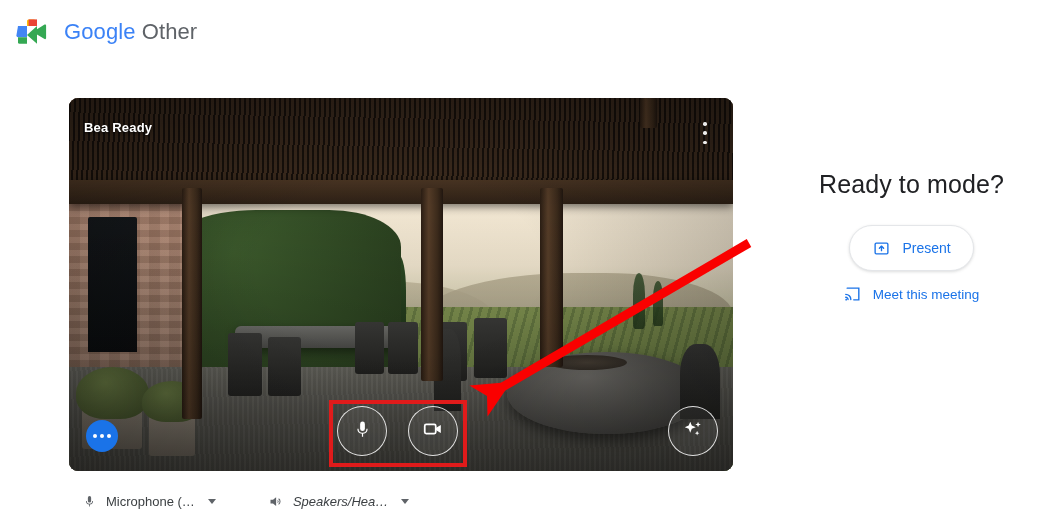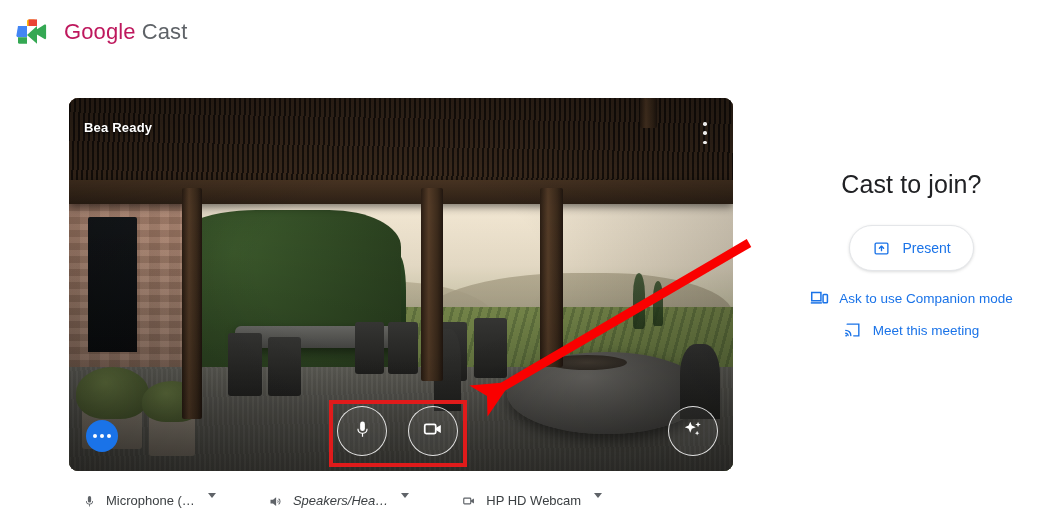--- a/index.html
+++ b/index.html
@@ -33,21 +33,21 @@
   #meet-logo {
     width: 38px; height: 32px;
     position: relative;
   }
   #brand-text {
     font-size: 22px;
     color: #5f6368;
     letter-spacing: 0.1px;
     white-space: nowrap;
   }
-  #brand-text .bold-part { color: #be185d; text-align: center; }
+  #brand-text .bold-part { color: #3b82f6; text-align: center; }
 
   
   #video-preview {
     position: absolute;
     left: 69px; top: 98px;
     width: 664px; height: 373px;
     border-radius: 9px;
     overflow: hidden;
     background: #2b2b2b;
   }
@@ -250,20 +250,21 @@
   #device-bar {
     position: absolute;
     left: 69px; top: 487px;
     width: 664px;
     height: 28px;
     display: flex;
     align-items: center;
   }
   .device-item {
     display: flex;
+    align-items: center;
     gap: 9px;
     color: #3c4043;
     font-size: 13px;
     cursor: pointer;
     white-space: nowrap;
   }
   #device-microphone { margin-left: 12px; }
   #device-speakers { margin-left: 52px; font-style: italic; }
   #device-camera { margin-left: 52px; }
   .device-icon {
@@ -359,21 +360,21 @@
         <path d="M4 10 h9 v-5 a1.6 1.6 0 0 1 1.6 -1.6 h6 v6.6 z" fill="#fbbc04"></path>
         <path d="M14.6 3.4 h8.4 v6.6 h-8.4 z" fill="#ea4335"></path>
         <path d="M4 10 h9 v11.2 h-9 a1.6 1.6 0 0 1 -1.6 -1.6 z" fill="#4285f4"></path>
         <path d="M4 21.2 h9 v6.6 h-7.4 a1.6 1.6 0 0 1 -1.6 -1.6 z" fill="#34a853"></path>
         <path d="M13 10 h10 v17.8 h-10 z" fill="#ffffff"></path>
         <path d="M23 10 v17.8 l-10 -8.9 z" fill="#34a853"></path>
         <path d="M23 13.2 l7.6 -4.6 a1 1 0 0 1 1.5 .9 v12.6 a1 1 0 0 1 -1.5 .9 L23 18.4 z" fill="#34a853"></path>
         <rect x="13" y="10" width="10" height="17.8" fill="none"></rect>
       </svg>
     </div>
-    <div id="brand-text"><span class="bold-part">Google</span><span> Cast</span></div>
+    <div id="brand-text"><span class="bold-part">Google</span><span> Other</span></div>
   </div>
 </div>
 
 <div id="video-preview">
   <div id="video-scene">
     <div class="scene-layer" id="sky"></div>
     <div class="scene-layer" id="hills2"></div>
     <div class="scene-layer" id="hills"></div>
     <div class="scene-layer" id="vineyard"></div>
 
@@ -491,59 +492,39 @@
       <svg width="15" height="15" viewBox="0 0 24 24" fill="#5f6368">
         <path d="M4 9v6h4l5 4V5L8 9z"></path>
         <path d="M16.5 8.2a4.6 4.6 0 0 1 0 7.6l.9 1.3a6.2 6.2 0 0 0 0-10.2z"></path>
         <path d="M15 10.6a2 2 0 0 1 0 2.8l.9 1.1a3.5 3.5 0 0 0 0-5z"></path>
       </svg>
     </span>
     <span>Speakers/Hea…</span>
     <span class="caret"></span>
   </div>
 
-  <div class="device-item" id="device-camera">
-    <span class="device-icon">
-      <svg width="17" height="14" viewBox="0 0 24 24" fill="none" stroke="#5f6368" stroke-width="2">
-        <rect x="3" y="7" width="12" height="10" rx="1.4"></rect>
-        <path d="M15 11l5.5-3.3v8.6L15 13z" fill="#5f6368" stroke="none"></path>
-      </svg>
-    </span>
-    <span>HP HD Webcam</span>
-    <span class="caret"></span>
-  </div>
 </div>
 
 <div id="join-panel">
-  <h1 id="join-title">Cast to join?</h1>
+  <h1 id="join-title">Ready to mode?</h1>
 
   <div id="join-actions">
 
     <button id="present-button">
       <span class="link-icon">
         <svg width="17" height="17" viewBox="0 0 24 24" fill="none" stroke="#1a73e8" stroke-width="1.9">
           <rect x="3" y="4.5" width="18" height="15" rx="1.6"></rect>
           <path d="M12 15V9.2M12 8.6l-3 3M12 8.6l3 3" stroke-linecap="round"></path>
         </svg>
       </span>
       <span>Present</span>
     </button>
   </div>
 
 
-  <div class="option-link" id="companion-mode-link">
-    <span class="link-icon">
-      <svg width="19" height="16" viewBox="0 0 24 20" fill="none" stroke="#1a73e8" stroke-width="1.9">
-        <path d="M2.2 3.2h11.6v10.4H2.2z"></path>
-        <path d="M1 16.2h14"></path>
-        <rect x="16.5" y="5.5" width="5.5" height="10.6" rx="1"></rect>
-      </svg>
-    </span>
-    <span>Ask to use Companion mode</span>
-  </div>
 
   <div class="option-link" id="cast-link">
     <span class="link-icon">
       <svg width="18" height="16" viewBox="0 0 24 22" fill="none" stroke="#1a73e8" stroke-width="1.9">
         <path d="M4 3h16v16h-7" stroke-linecap="round"></path>
         <path d="M2 11.5a7 7 0 0 1 7 7" stroke-linecap="round"></path>
         <path d="M2 15.5a3.2 3.2 0 0 1 3.2 3.2" stroke-linecap="round"></path>
         <circle cx="2.6" cy="18.9" r="1.2" fill="#1a73e8" stroke="none"></circle>
       </svg>
     </span>

